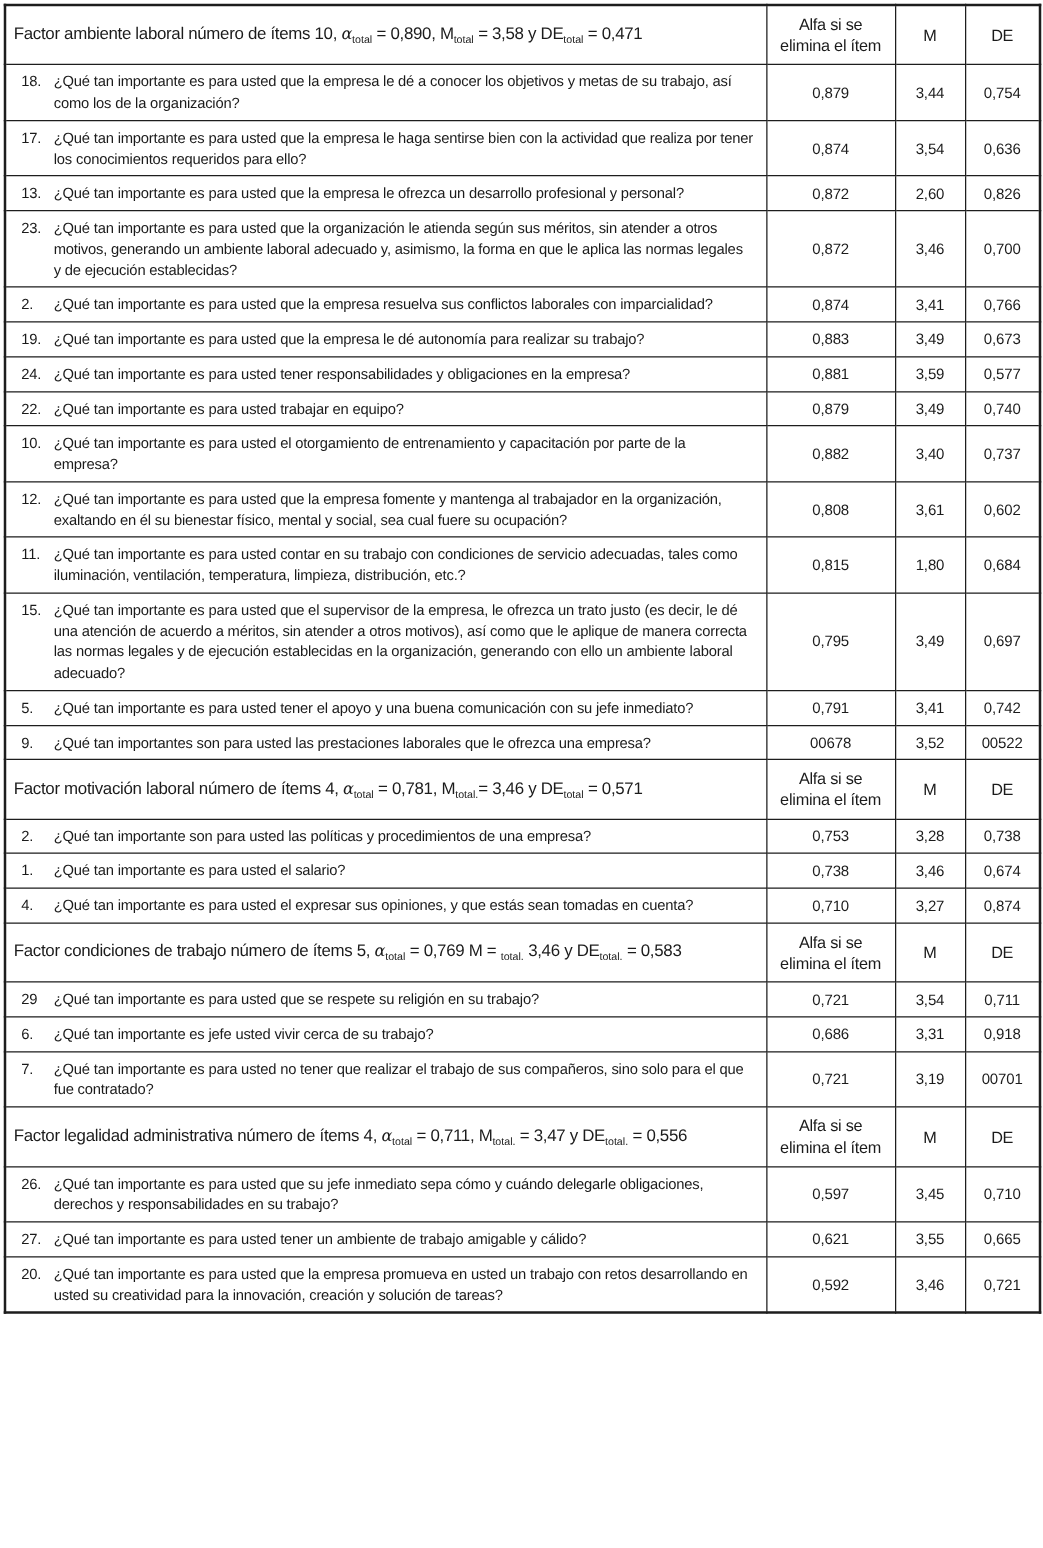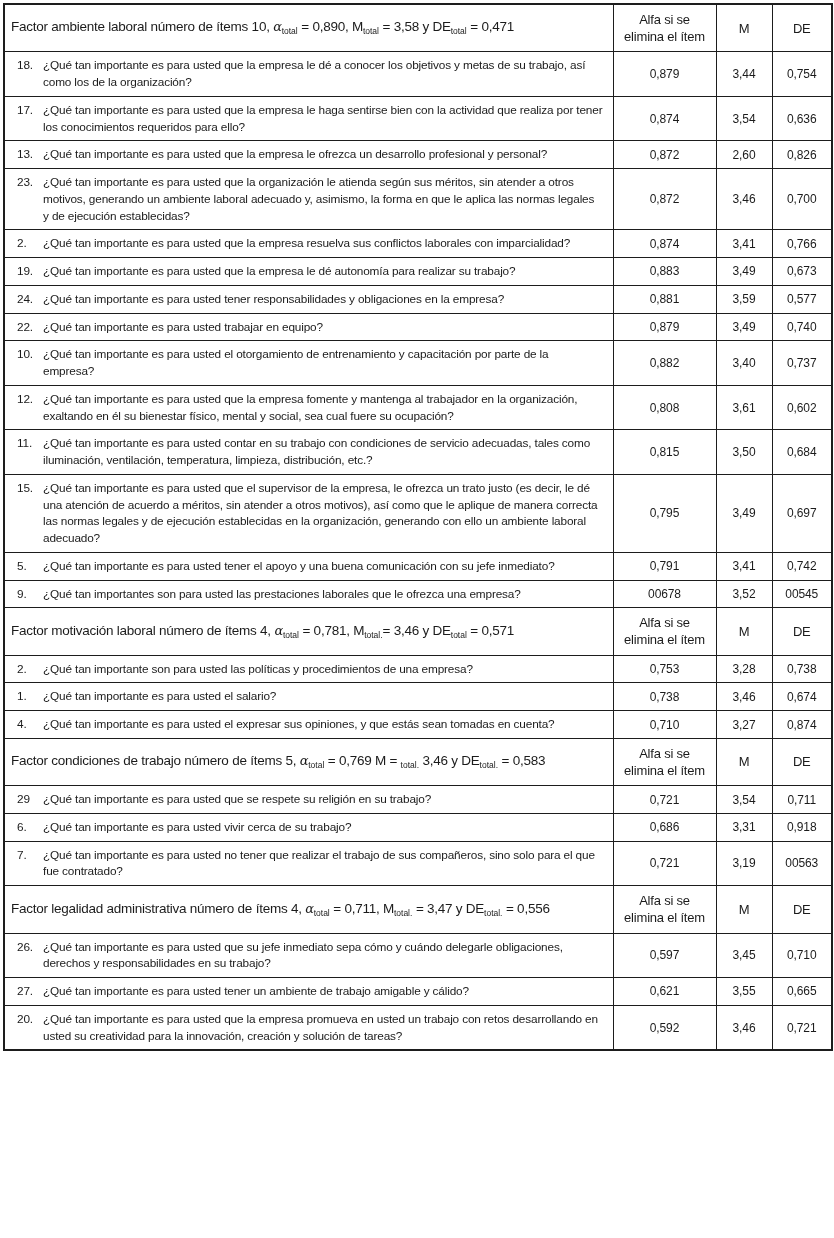--- a/index.html
+++ b/index.html
@@ -156,21 +156,21 @@
   <tr class="item-row">
     <td class="q-cell"><span class="q-num">12.</span><span>¿Qué tan importante es para usted que la empresa fomente y mantenga al trabajador en la organización, exaltando en él su bienestar físico, mental y social, sea cual fuere su ocupación?</span></td>
     <td class="num-cell">0,808</td>
     <td class="num-cell">3,61</td>
     <td class="num-cell">0,602</td>
   </tr>
 
   <tr class="item-row">
     <td class="q-cell"><span class="q-num">11.</span><span>¿Qué tan importante es para usted contar en su trabajo con condiciones de servicio adecuadas, tales como iluminación, ventilación, temperatura, limpieza, distribución, etc.?</span></td>
     <td class="num-cell">0,815</td>
-    <td class="num-cell">3,50</td>
+    <td class="num-cell">1,80</td>
     <td class="num-cell">0,684</td>
   </tr>
 
   <tr class="item-row">
     <td class="q-cell"><span class="q-num">15.</span><span>¿Qué tan importante es para usted que el supervisor de la empresa, le ofrezca un trato justo (es decir, le dé una atención de acuerdo a méritos, sin atender a otros motivos), así como que le aplique de manera correcta las normas legales y de ejecución establecidas en la organización, generando con ello un ambiente laboral adecuado?</span></td>
     <td class="num-cell">0,795</td>
     <td class="num-cell">3,49</td>
     <td class="num-cell">0,697</td>
   </tr>
 
@@ -179,21 +179,21 @@
     <td class="q-cell"><span class="q-num">5.</span><span>¿Qué tan importante es para usted tener el apoyo y una buena comunicación con su jefe inmediato?</span></td>
     <td class="num-cell">0,791</td>
     <td class="num-cell">3,41</td>
     <td class="num-cell">0,742</td>
   </tr>
 
   <tr class="item-row">
     <td class="q-cell"><span class="q-num">9.</span><span>¿Qué tan importantes son para usted las prestaciones laborales que le ofrezca una empresa?</span></td>
     <td class="num-cell">00678</td>
     <td class="num-cell">3,52</td>
-    <td class="num-cell">00545</td>
+    <td class="num-cell">00522</td>
   </tr>
 
   <tr class="section-row">
     <td class="factor-cell"><span class="seg-normal">Factor motivación laboral número de ítems 4, </span><span class="seg-alpha">α</span><span class="seg-sub">total</span><span class="seg-normal"> = 0,781, M</span><span class="seg-sub">total.</span><span class="seg-normal">= 3,46 y DE</span><span class="seg-sub">total</span><span class="seg-normal"> = 0,571</span></td>
     <td class="col-head">Alfa si se elimina el ítem</td>
     <td class="col-head">M</td>
     <td class="col-head">DE</td>
   </tr>
 
   <tr class="item-row">
@@ -226,31 +226,31 @@
   </tr>
 
   <tr class="item-row">
     <td class="q-cell"><span class="q-num">29</span><span>¿Qué tan importante es para usted que se respete su religión en su trabajo?</span></td>
     <td class="num-cell">0,721</td>
     <td class="num-cell">3,54</td>
     <td class="num-cell">0,711</td>
   </tr>
 
   <tr class="item-row">
-    <td class="q-cell"><span class="q-num">6.</span><span>¿Qué tan importante es para usted vivir cerca de su trabajo?</span></td>
+    <td class="q-cell"><span class="q-num">6.</span><span>¿Qué tan importante es jefe usted vivir cerca de su trabajo?</span></td>
     <td class="num-cell">0,686</td>
     <td class="num-cell">3,31</td>
     <td class="num-cell">0,918</td>
   </tr>
 
   <tr class="item-row">
     <td class="q-cell"><span class="q-num">7.</span><span>¿Qué tan importante es para usted no tener que realizar el trabajo de sus compañeros, sino solo para el que fue contratado?</span></td>
     <td class="num-cell">0,721</td>
     <td class="num-cell">3,19</td>
-    <td class="num-cell">00563</td>
+    <td class="num-cell">00701</td>
   </tr>
 
 
 
   <tr class="section-row">
     <td class="factor-cell"><span class="seg-normal">Factor legalidad administrativa número de ítems 4, </span><span class="seg-alpha">α</span><span class="seg-sub">total</span><span class="seg-normal"> = 0,711, M</span><span class="seg-sub">total.</span><span class="seg-normal"> = 3,47 y DE</span><span class="seg-sub">total.</span><span class="seg-normal"> = 0,556</span></td>
     <td class="col-head">Alfa si se elimina el ítem</td>
     <td class="col-head">M</td>
     <td class="col-head">DE</td>
   </tr>

